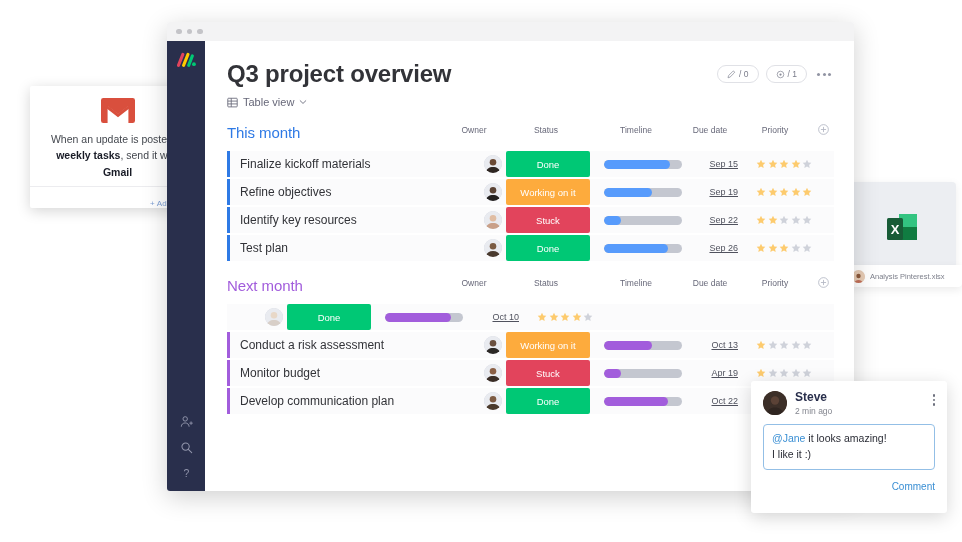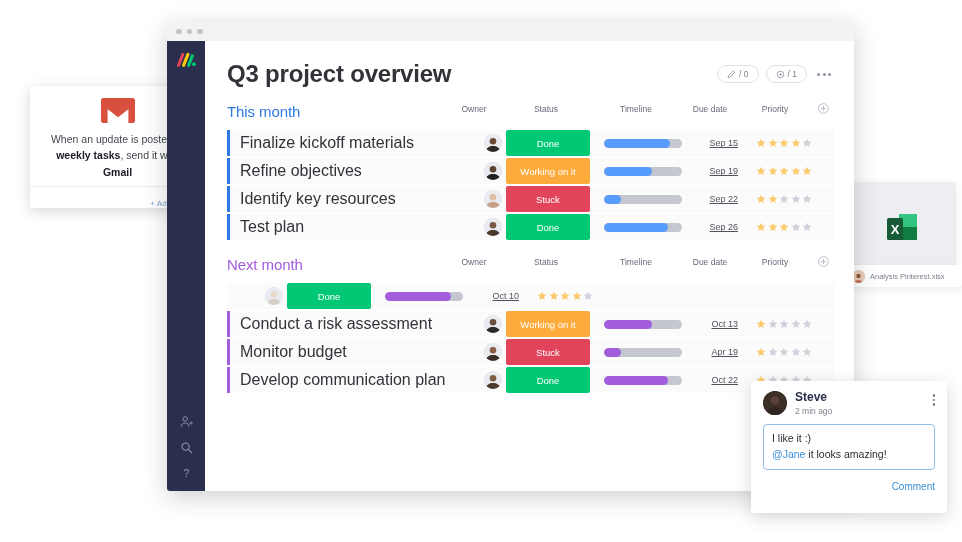--- a/index.html
+++ b/index.html
@@ -100,21 +100,21 @@
 
   .rows { margin-top: 5px; display: flex; flex-direction: column; gap: 2px; }
   .row {
     display: flex; align-items: stretch; height: 26px;
     background: #fbfbfc;
   }
   .row-name {
     flex: 1; display: flex; align-items: center;
     border-left: 3px solid #2f7ae5;
     padding-left: 10px;
-    font-size: 16px; color: #323338;
+    font-size: 12px; color: #323338;
     background: #fbfbfc;
     white-space: nowrap; overflow: hidden;
   }
   .grp-next .row-name { border-left-color: #a25ddc; }
 
   .cell { display: flex; align-items: center; justify-content: flex-end; }
   .avatar {
     width: 18px; height: 18px; border-radius: 50%;
     background: #d6d9e2; display: block; overflow: hidden;
   }
@@ -253,20 +253,30 @@
             <text x="10" y="16" font-family="Liberation Sans, sans-serif" font-size="16" fill="#b9bcd0" text-anchor="middle">?</text>
           </svg>
         </div>
       </div>
 
       <div class="content">
 
         <div class="head-row">
           <div>
             <div class="page-title">Q3 project overview</div>
+            <div class="view-row">
+              <svg width="11" height="11" viewBox="0 0 14 14">
+                <rect x="1" y="1.6" width="12" height="11" rx="1" fill="none" stroke="#676879" stroke-width="1.1"></rect>
+                <path d="M1 5.2h12M1 8.8h12M5.4 1.6v11" stroke="#676879" stroke-width="1.1"></path>
+              </svg>
+              <span class="view-label">Table view</span>
+              <svg width="8" height="8" viewBox="0 0 10 10">
+                <path d="M1.5 3.4 5 6.8l3.5-3.4" fill="none" stroke="#676879" stroke-width="1.1" stroke-linecap="round"></path>
+              </svg>
+            </div>
           </div>
 
           <div class="head-actions">
             <div class="pill">
               <svg width="9" height="9" viewBox="0 0 12 12">
                 <path d="M2 7.5 7.6 2a1.4 1.4 0 0 1 2 2L4 9.5 1.4 10.4z" fill="none" stroke="#8a8c99" stroke-width="1"></path>
               </svg>
               <span class="pill-text">/ 0</span>
             </div>
             <div class="pill">
@@ -671,23 +681,23 @@
         <div class="cm-name">Steve</div>
         <div class="cm-time">2 min ago</div>
       </div>
       <div class="cm-kebab">
           <i></i>
           <i></i>
           <i></i>
         </div>
     </div>
     <div class="cm-box">
-      <div class="cm-line">I like it :)</div>
       <div class="cm-line">
         <span class="cm-mention">@Jane</span><span> it looks amazing!</span>
       </div>
+      <div class="cm-line">I like it :)</div>
     </div>
     <div class="cm-submit">
       <span>Comment</span>
     </div>
   </div>
 
 </div>
 
 </body></html>

